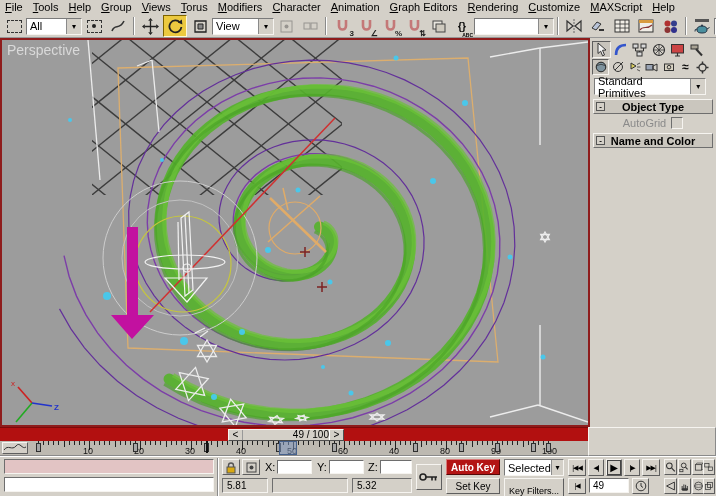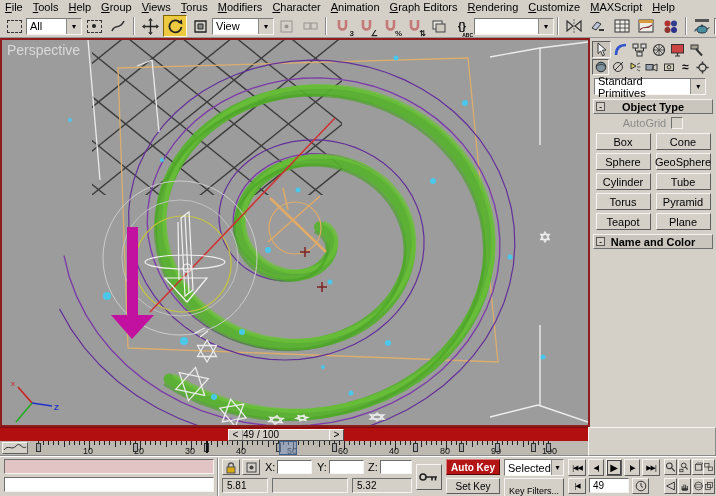--- a/index.html
+++ b/index.html
@@ -55,21 +55,21 @@
   .ncrow{display:flex;align-items:center;margin:5px 4px 0 4px;gap:4px}
   .namefield{flex:1;height:17px;padding:1px 3px;line-height:14px}
   .swatch{width:17px;height:17px;border:1px solid #444;flex:none}
   
   .timeslider{position:absolute;left:0;top:427px;width:588px;height:14px;background:#b21010;
               border-top:1px solid #7c0a0a;box-sizing:border-box}
   .sliderbtn{position:absolute;left:228px;top:1px;width:116px;height:12px;background:#d4d0c8;
              border:1px solid;border-color:#f6f4f0 #4e4e4e #4e4e4e #f6f4f0;display:flex;box-sizing:border-box;font-size:10px}
   .sarrow{width:13px;text-align:center;line-height:10px}
   .sarrow.l{border-right:1px solid #999}.sarrow.r{border-left:1px solid #fff}
-  .sval{flex:1;text-align:left;line-height:10px}
+  .sval{flex:1;text-align:right;line-height:10px}
   .sidefill{position:absolute;left:588px;top:427px;width:128px;height:29px;background:#d4d0c8;
             border:1px solid;border-color:#f6f4f0 #8a8a8a #8a8a8a #f6f4f0;box-sizing:border-box}
   
   .trackbar{position:absolute;left:0;top:441px;width:588px;height:15px;background:#bdb9b1;
             border-bottom:1px solid #8a8a8a;box-sizing:border-box;overflow:hidden}
   .tick{position:absolute;top:0;width:1px;background:#222}
   .tlabel{position:absolute;top:5px;font-size:9px;color:#111}
   .key{position:absolute;top:2px;width:5px;height:9px;background:#a6a6a6;border:1px solid #2e2e2e;box-sizing:border-box}
   .curframe{position:absolute;top:0;height:14px;background:rgba(125,150,190,.55);border:1px solid #46618c;box-sizing:border-box}
   .blacktick{position:absolute;top:0;width:2px;height:12px;background:#101010}
@@ -460,32 +460,20 @@
   </div>
 
   <div class="rollout">
     <span class="rminus">-</span>
     <span>Object Type</span>
   </div>
   <div class="agrow">
     <span>AutoGrid</span>
     <span class="agbox"></span>
   </div>
-  <div class="otgrid">
-    <div class="pbtn">Box</div>
-    <div class="pbtn">Cone</div>
-    <div class="pbtn">Sphere</div>
-    <div class="pbtn">GeoSphere</div>
-    <div class="pbtn">Cylinder</div>
-    <div class="pbtn">Tube</div>
-    <div class="pbtn">Torus</div>
-    <div class="pbtn">Pyramid</div>
-    <div class="pbtn">Teapot</div>
-    <div class="pbtn">Plane</div>
-  </div>
 
   <div class="rollout">
     <span class="rminus">-</span>
     <span>Name and Color</span>
   </div>
 </div>
 
 <div class="timeslider">
   <div class="sliderbtn">
     <span class="sarrow l">&lt;</span>

